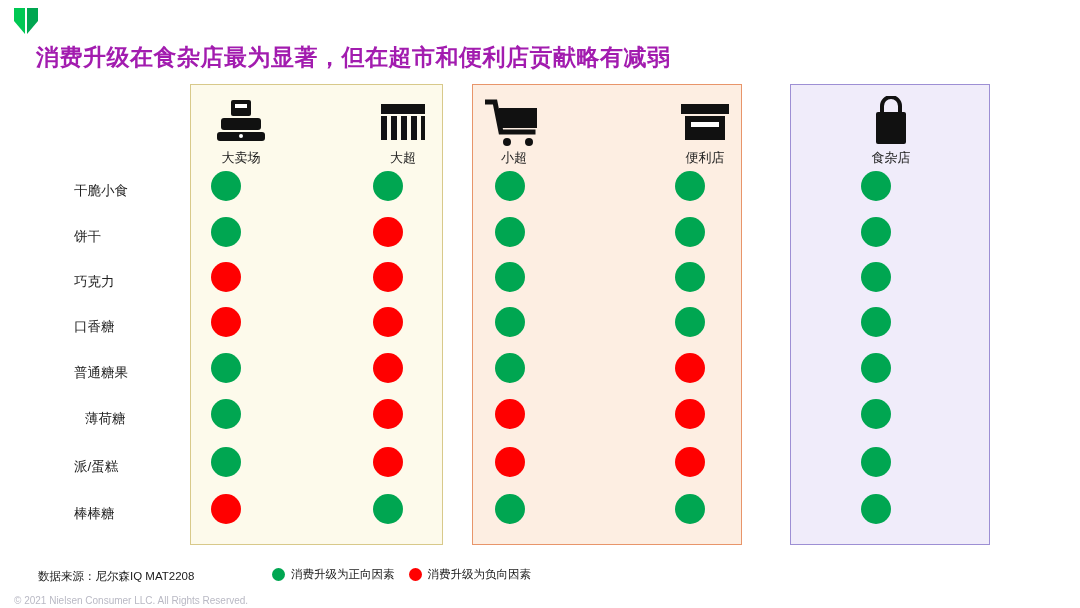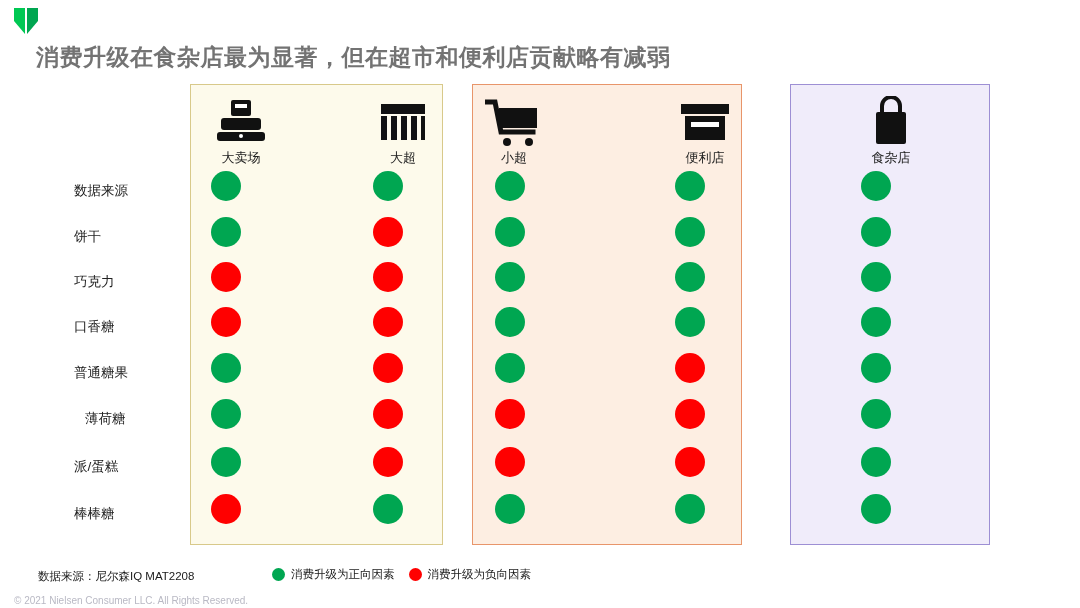--- a/index.html
+++ b/index.html
@@ -20,21 +20,21 @@
     top: 8px;
     width: 34px;
     height: 26px;
   }
   .title {
     position: absolute;
     left: 36px;
     top: 42px;
     font-size: 23px;
     font-weight: bold;
-    color: #737373;
+    color: #a21caf;
     letter-spacing: 0.5px;
     white-space: nowrap;
   }
   
   .panel {
     position: absolute;
     top: 84px;
     height: 461px;
     box-sizing: border-box;
   }
@@ -195,21 +195,21 @@
 <div class="col-head" id="col-head-4" style="left:836px;">
   <div class="col-icon">
     <svg width="46" height="52" viewBox="0 0 46 52" xmlns="http://www.w3.org/2000/svg">
       <path d="M14 16 L14 10 a9 9 0 0 1 18 0 L32 16" stroke="#111" stroke-width="4" fill="none"></path>
       <rect x="8" y="16" width="30" height="32" rx="2" fill="#111"></rect>
     </svg>
   </div>
   <div class="col-label">食杂店</div>
 </div>
 
-<div class="row-label" style="top:182px;">数据来源</div>
+<div class="row-label" style="top:182px;">干脆小食</div>
 <div class="row-label" style="top:228px;">饼干</div>
 <div class="row-label" style="top:273px;">巧克力</div>
 <div class="row-label" style="top:318px;">口香糖</div>
 <div class="row-label" style="top:364px;">普通糖果</div>
 <div class="row-label" style="top:410px;margin-left:11px;">薄荷糖</div>
 <div class="row-label" style="top:458px;">派/蛋糕</div>
 <div class="row-label" style="top:505px;">棒棒糖</div>
 
 <div id="dot-matrix">
     <div class="dot pos" title="干脆小食 / 大卖场: 消费升级为正向因素" style="left: 211px; top: 171px;"></div>

